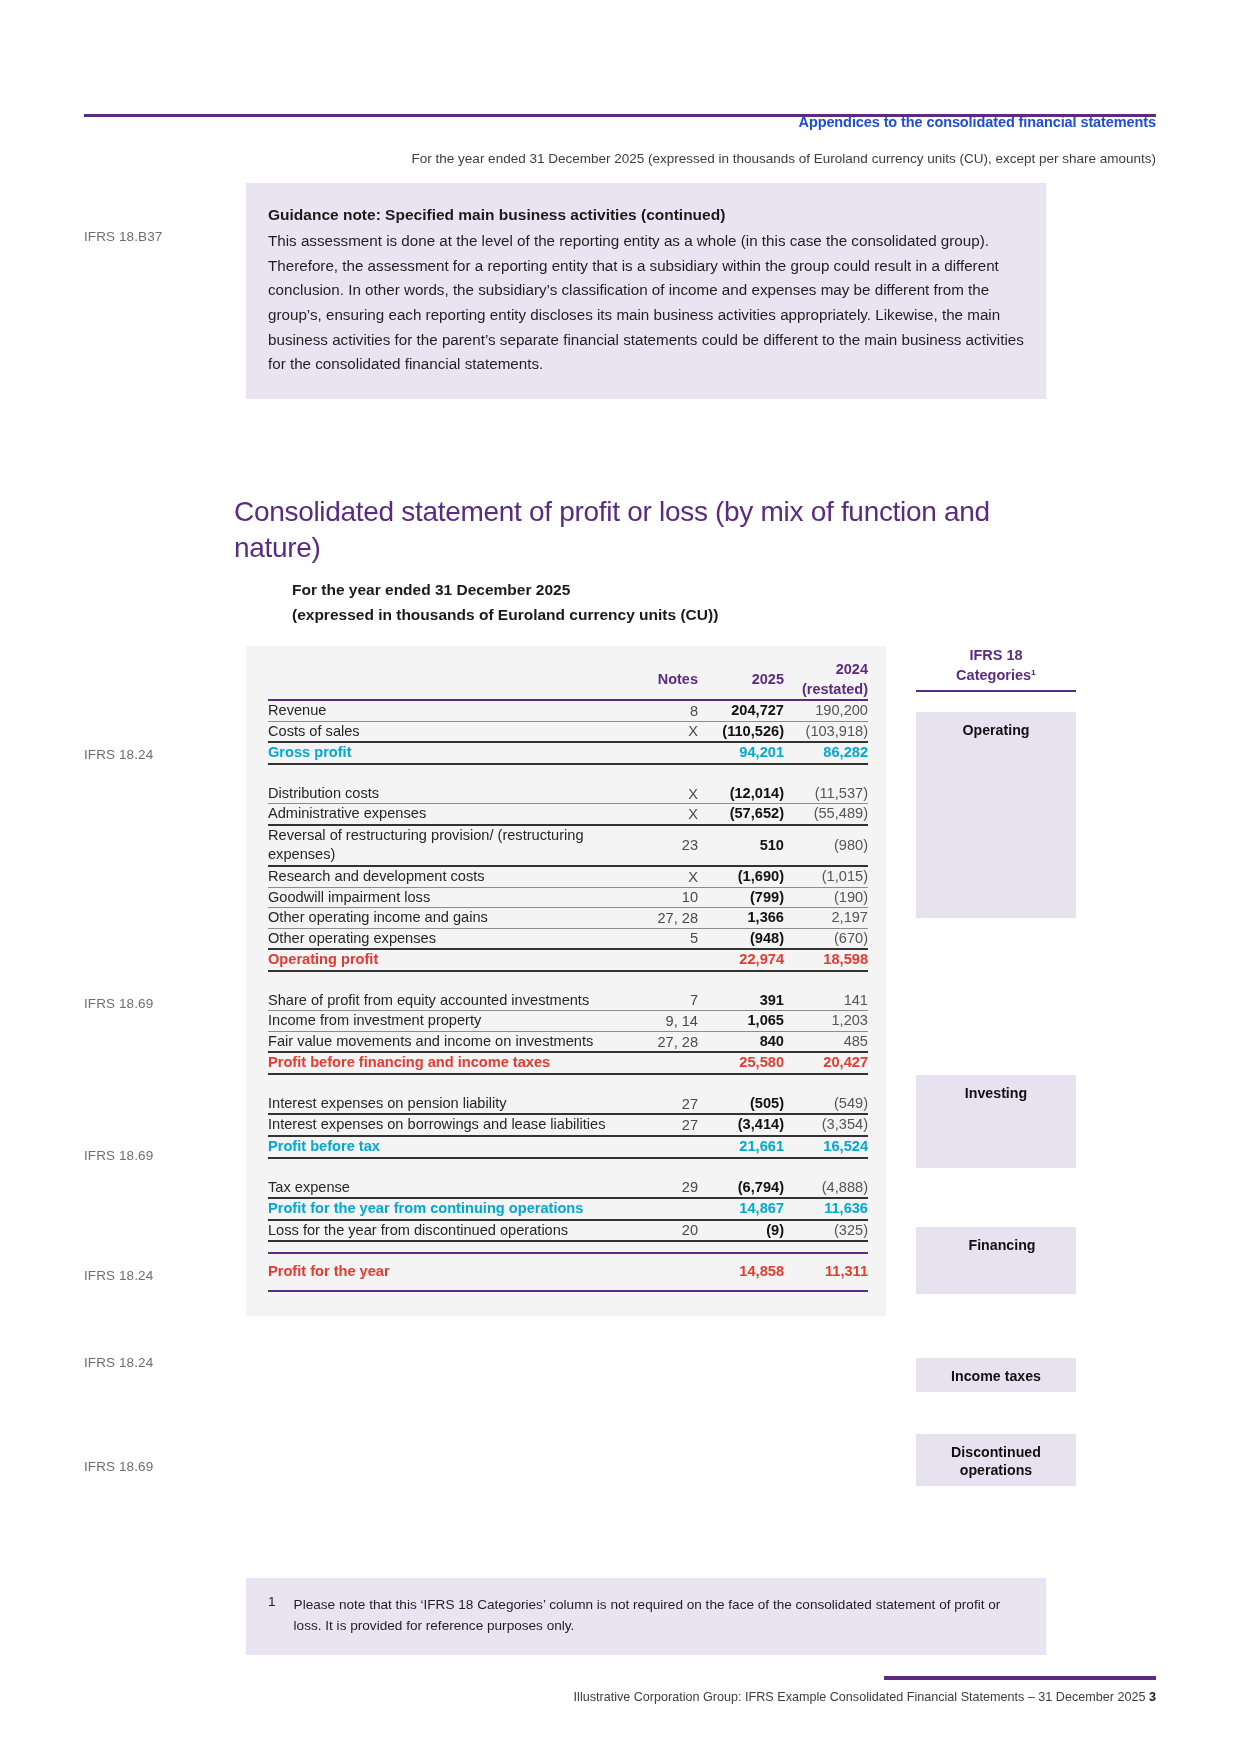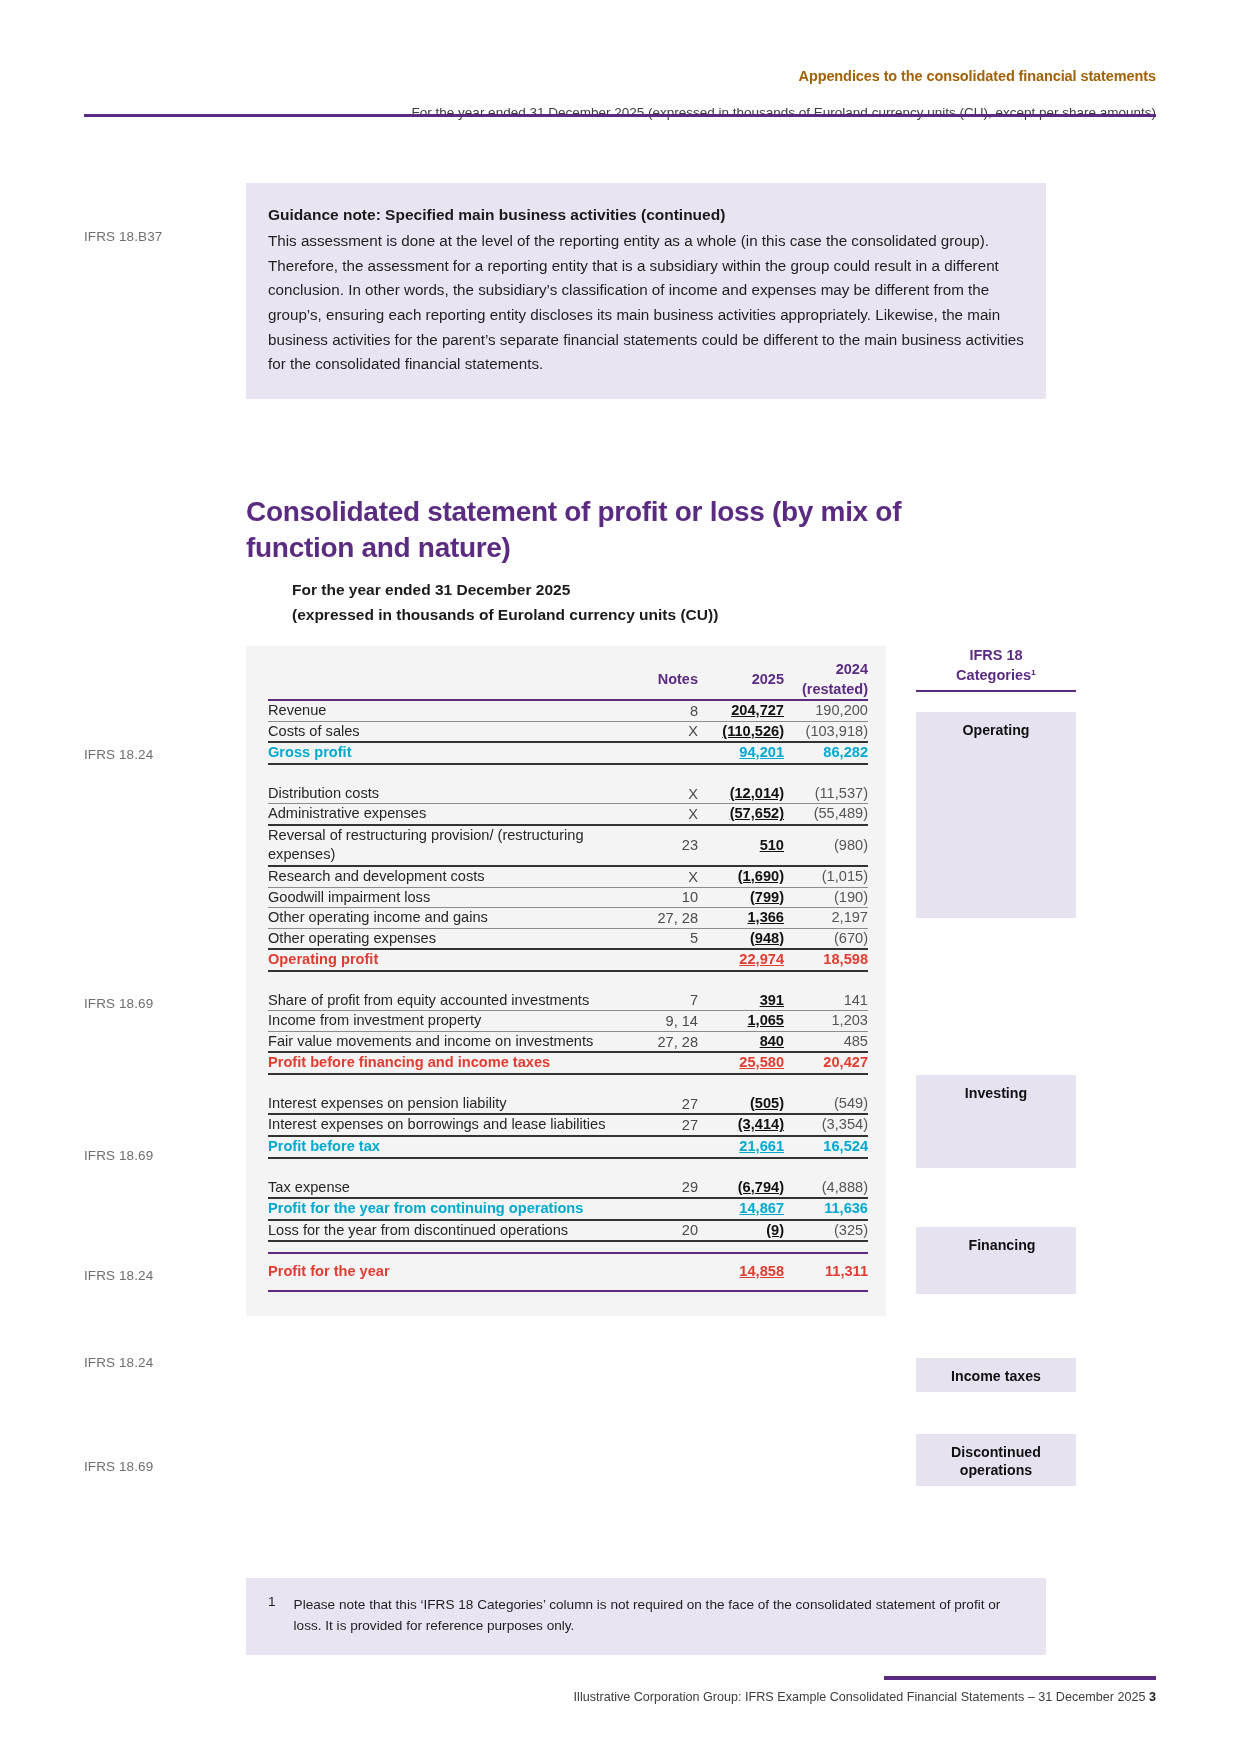--- a/index.html
+++ b/index.html
@@ -23,23 +23,24 @@
   .page-header {
     position: absolute;
     top: 66px;
     left: 84px;
     right: 84px;
     text-align: right;
   }
   .header-title {
     font-size: 14.5px;
     font-weight: bold;
-    color: #a16207;
+    color: #1d4ed8;
     letter-spacing: -0.1px;
     line-height: 1.5;
+    margin-top: 46px;
   }
   .header-sub {
     font-size: 13.5px;
     color: #3c3c3c;
     line-height: 1.6;
     margin-top: 14px;
   }
   .header-rule {
     position: absolute;
     top: 114px;
@@ -79,24 +80,24 @@
     font-size: 15.2px;
     color: #1f1f1f;
     line-height: 1.62;
     text-align: left;
   }
 
   
   .main-title {
     position: absolute;
     top: 494px;
-    left: 246px;
+    left: 234px;
     width: 760px;
     font-size: 28px;
-    font-weight: bold;
+    font-weight: normal;
     color: #5b2b82;
     line-height: 1.28;
     letter-spacing: -0.3px;
   }
   .subtitle {
     position: absolute;
     top: 578px;
     left: 246px;
     width: 700px;
     font-size: 15.5px;
@@ -155,21 +156,21 @@
     padding: 7px 0 7px 6px;
     white-space: nowrap;
   }
   td.notes {
     font-size: 14.6px;
     color: #4a4a4a;
     text-align: right;
     padding: 7px 0 7px 4px;
     white-space: nowrap;
   }
-  td.v2025 { font-weight: bold; color: #111111; text-decoration: underline; }
+  td.v2025 { font-weight: bold; color: #111111; }
   td.v2024 { color: #555555; }
 
   tr.line > td { border-bottom: 1px solid #8c8c8c; }
   tr.thick > td { border-bottom: 2.2px solid #333333; }
 
   
   tr.sub-teal td { color: #00a9ce !important; font-weight: bold; }
   tr.sub-teal td.lbl { color: #00a9ce !important; margin-top: 17px; }
   tr.sub-red td { color: #e03c31 !important; font-weight: bold; }
   tr.sub-red td.lbl { color: #e03c31 !important; }

